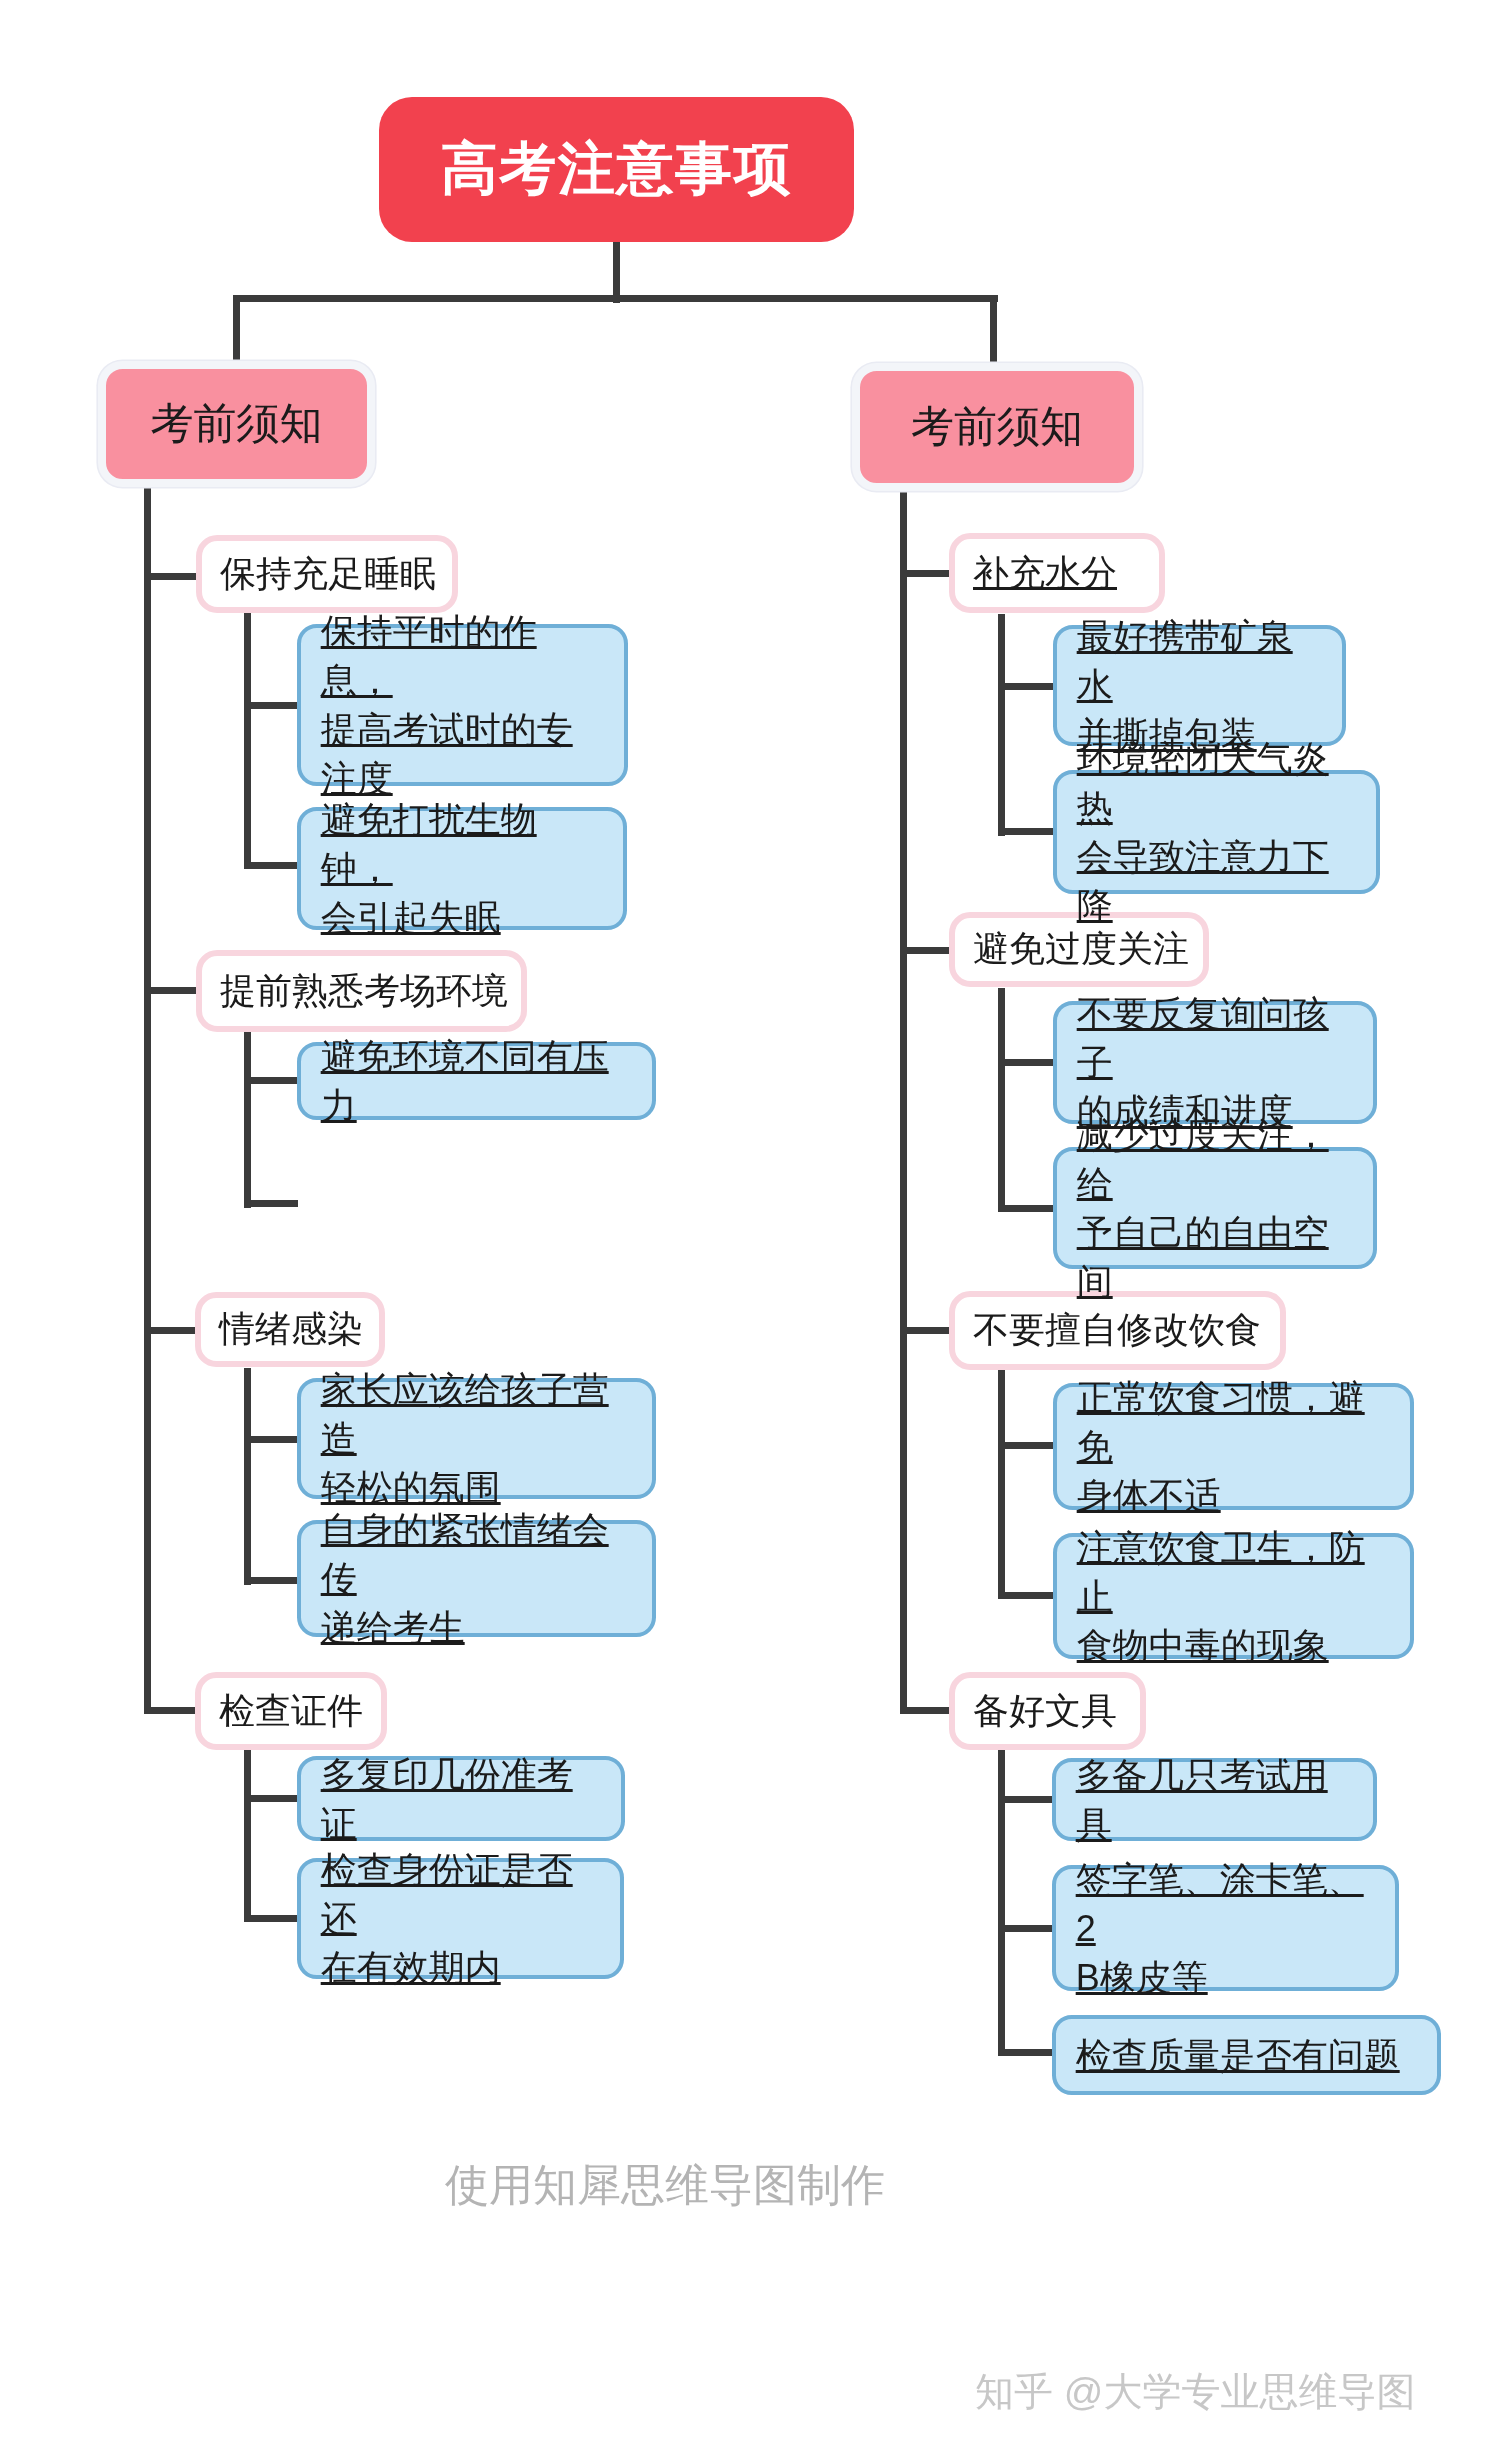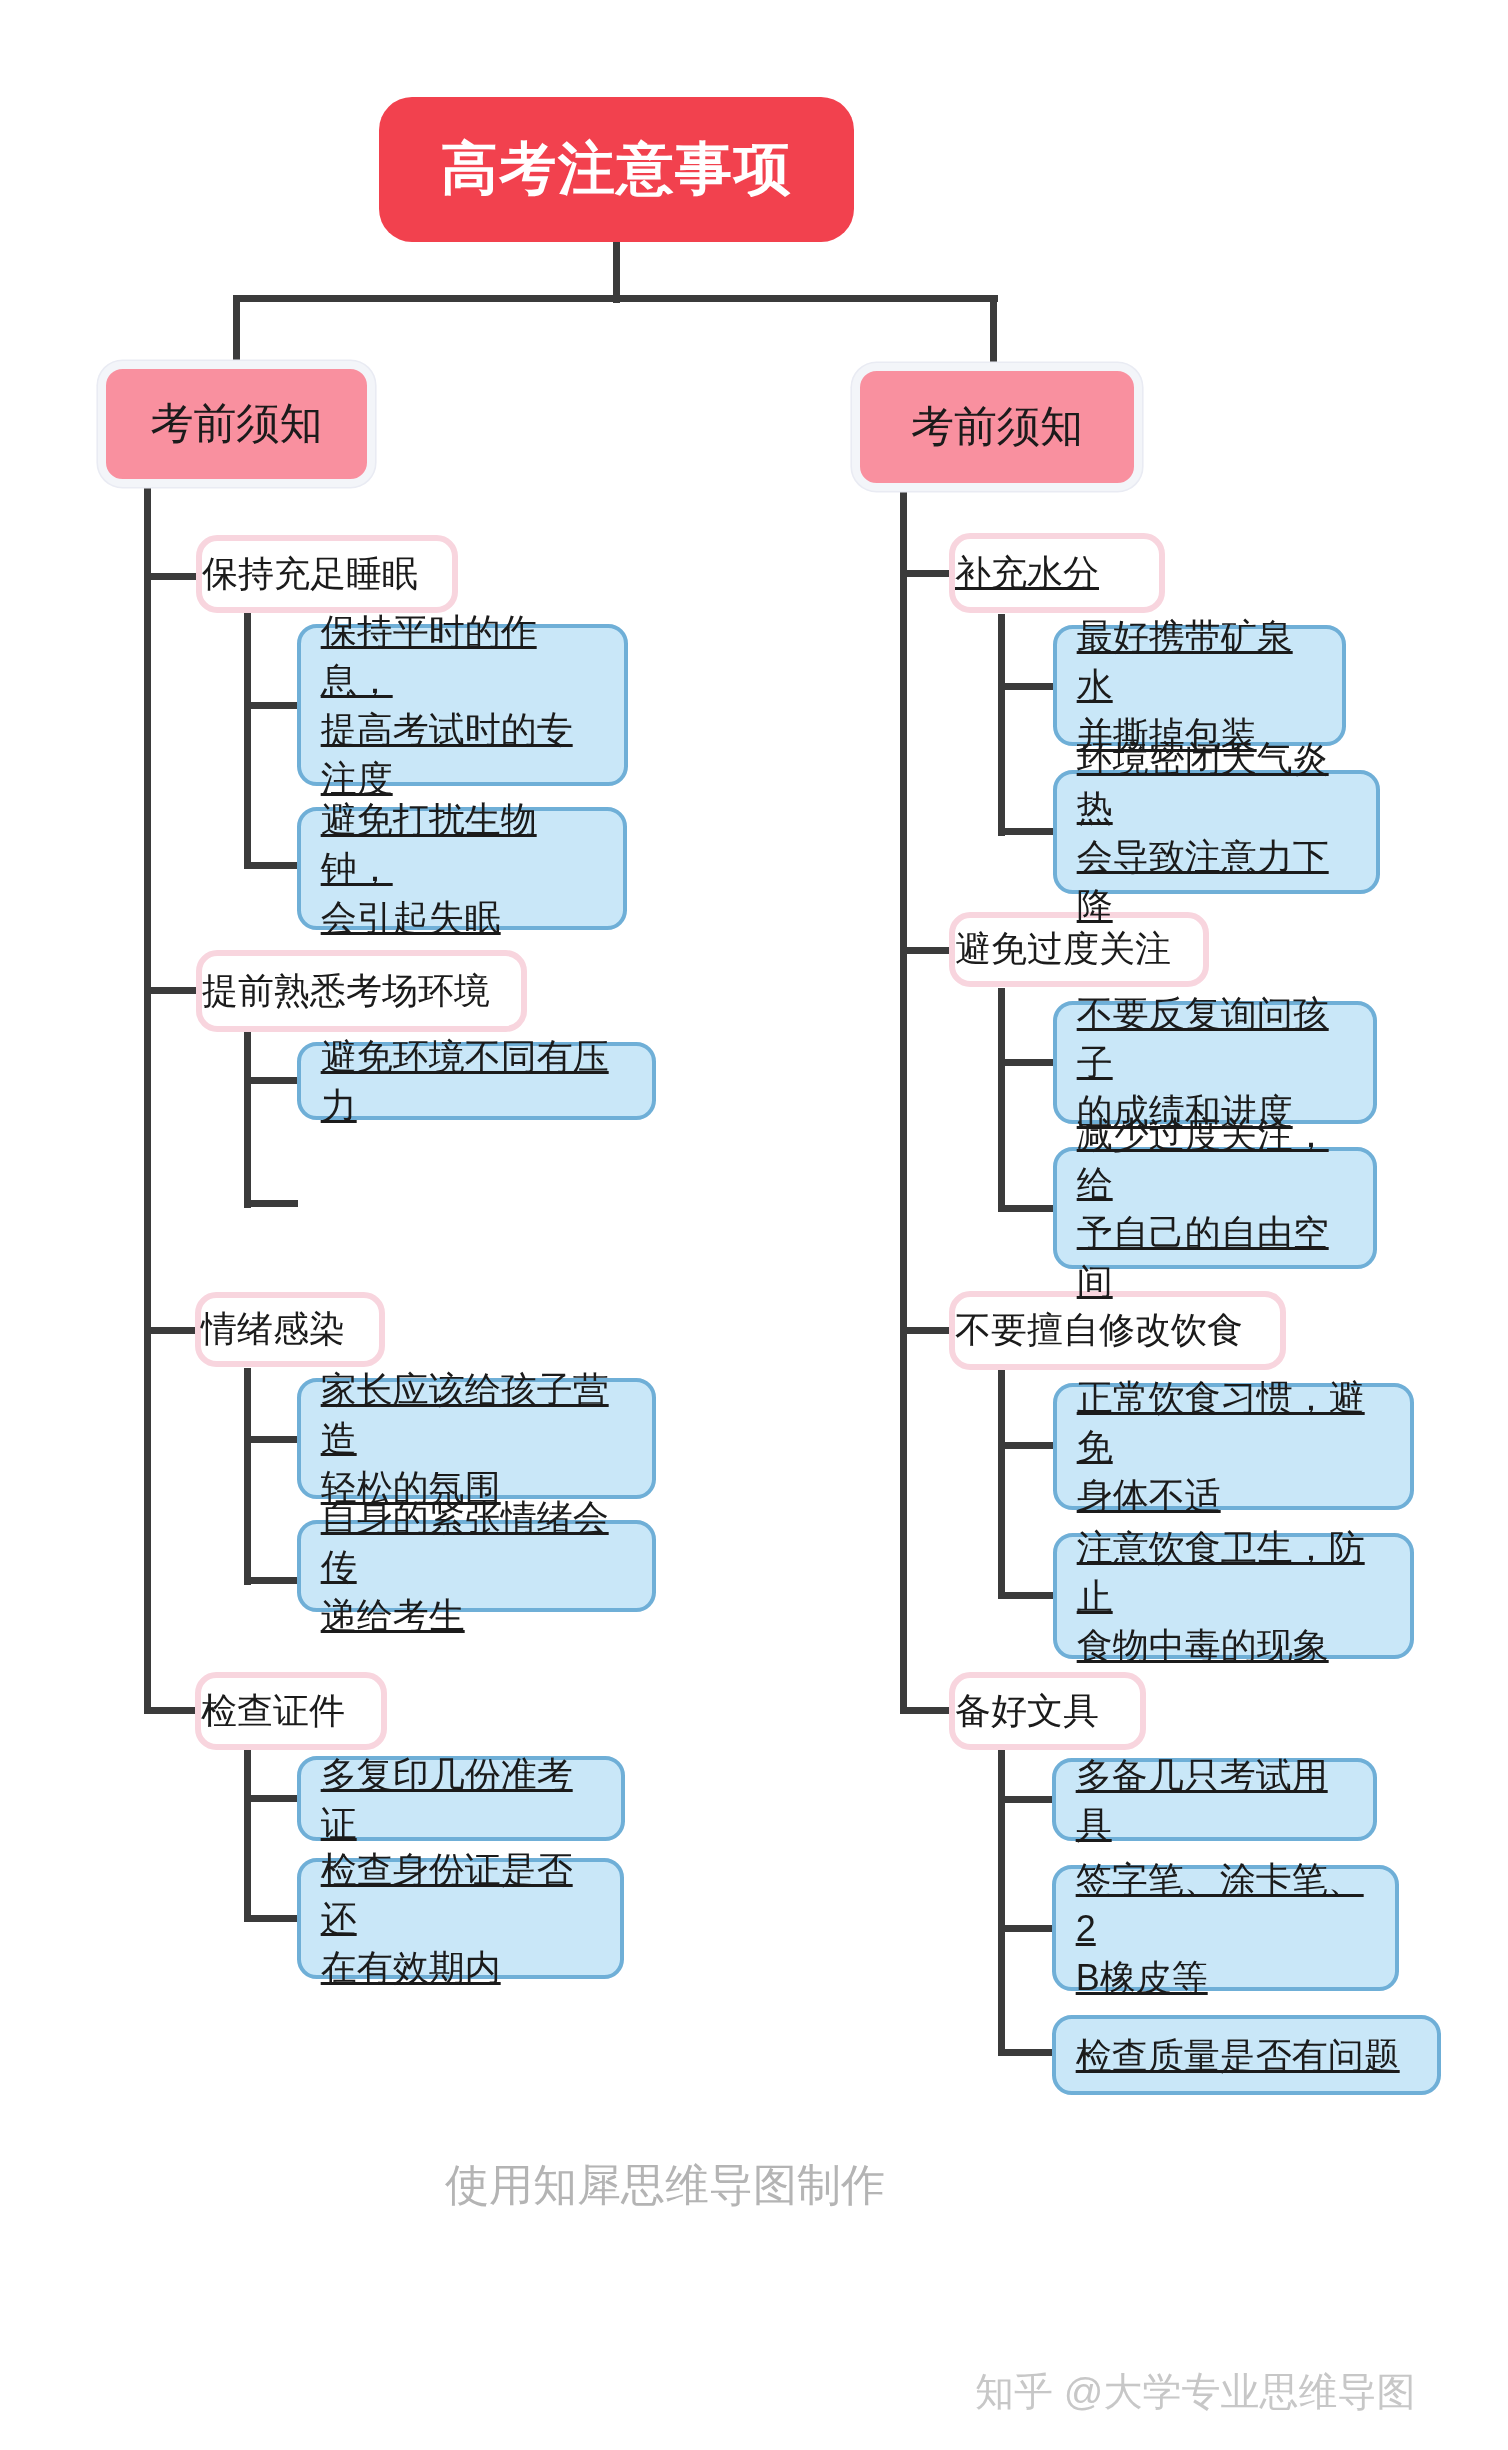--- a/index.html
+++ b/index.html
@@ -6,21 +6,21 @@
   #canvas{position:relative;width:1509px;height:2450px;background:#ffffff;overflow:hidden;
           font-family:"Liberation Sans","DejaVu Sans",sans-serif;color:#1b1b1b;}
   .ln{position:absolute;background:#3b3b3b;}
   .node{position:absolute;box-sizing:border-box;display:flex;align-items:center;}
   .node span{display:block;}
   .root{background:#f2414e;border-radius:33px;justify-content:center;
         color:#ffffff;font-weight:bold;font-size:57px;letter-spacing:1.6px;}
   .branch{background:#f9909f;border:8.2px solid #f3f5f9;box-shadow:0 0 0 1.6px #e9ebf3;
           border-radius:24.6px;justify-content:center;font-size:43px;}
   .topic{background:#ffffff;border:6.6px solid #f8d5de;border-radius:21.3px;
-         font-size:36px;}
+         font-size:36px;padding-left:18px;}
   .child{background:#c9e7f8;border:4.9px solid #6fafd7;border-radius:19.7px;
          font-size:36px;line-height:49px;padding:6.6px 19.7px;}
   .child span{white-space:pre-line;text-decoration:underline;}
   .credit{position:absolute;color:#b4b4b4;font-size:44px;text-align:center;}
   .watermark{position:absolute;color:#c7c7c7;font-size:39px;white-space:nowrap;}
 </style>
 </head>
 <body>
 
 <div id="canvas">
@@ -102,21 +102,21 @@
     <span>避免打扰生物钟，
 会引起失眠</span>
   </div>
   <div class="node child" style="left:297px;top:1042px;width:359px;height:78px;">
     <span>避免环境不同有压力</span>
   </div>
   <div class="node child" style="left:297px;top:1378px;width:359px;height:121px;">
     <span>家长应该给孩子营造
 轻松的氛围</span>
   </div>
-  <div class="node child" style="left:297px;top:1520px;width:359px;height:92px;">
+  <div class="node child" style="left:297px;top:1520px;width:359px;height:117px;">
     <span>自身的紧张情绪会传
 递给考生</span>
   </div>
   <div class="node child" style="left:297px;top:1756px;width:328px;height:85px;">
     <span>多复印几份准考证</span>
   </div>
   <div class="node child" style="left:297px;top:1858px;width:327px;height:121px;">
     <span>检查身份证是否还
 在有效期内</span>
   </div>

